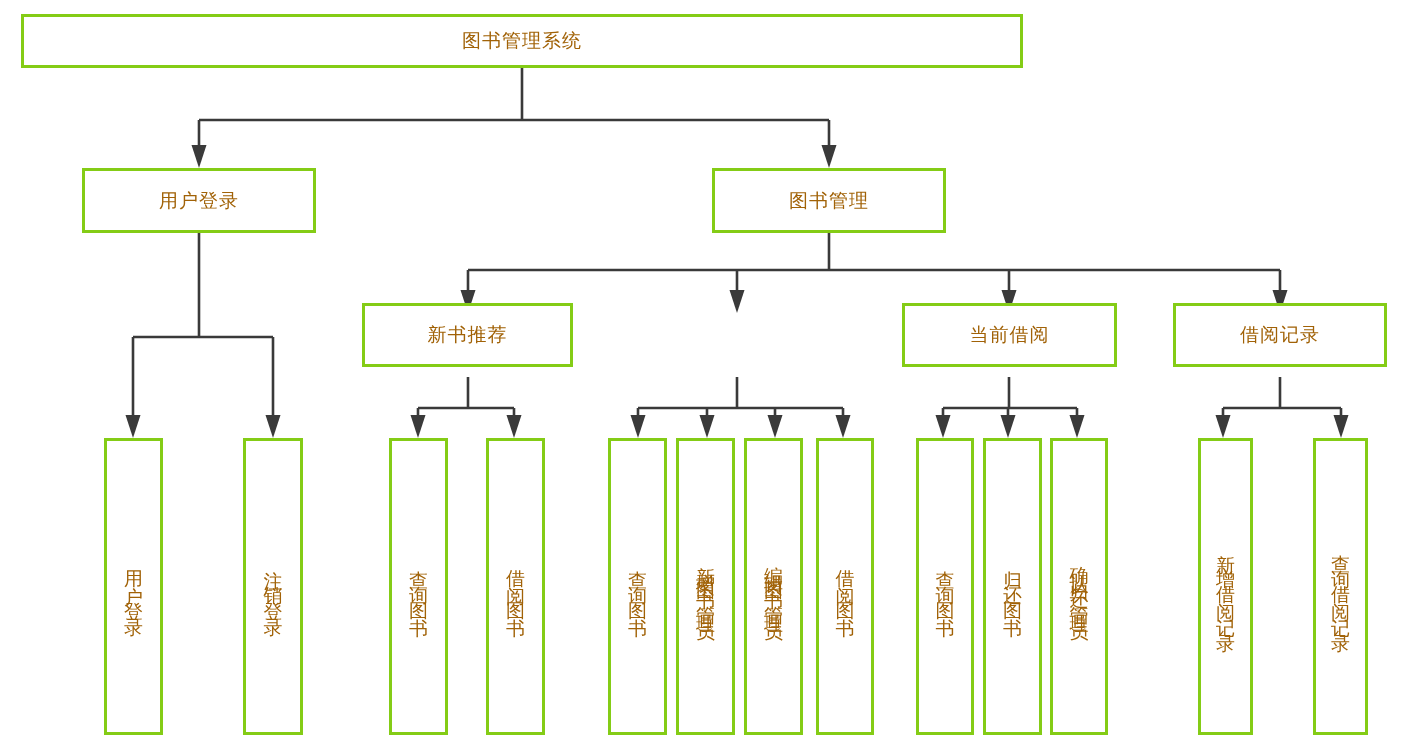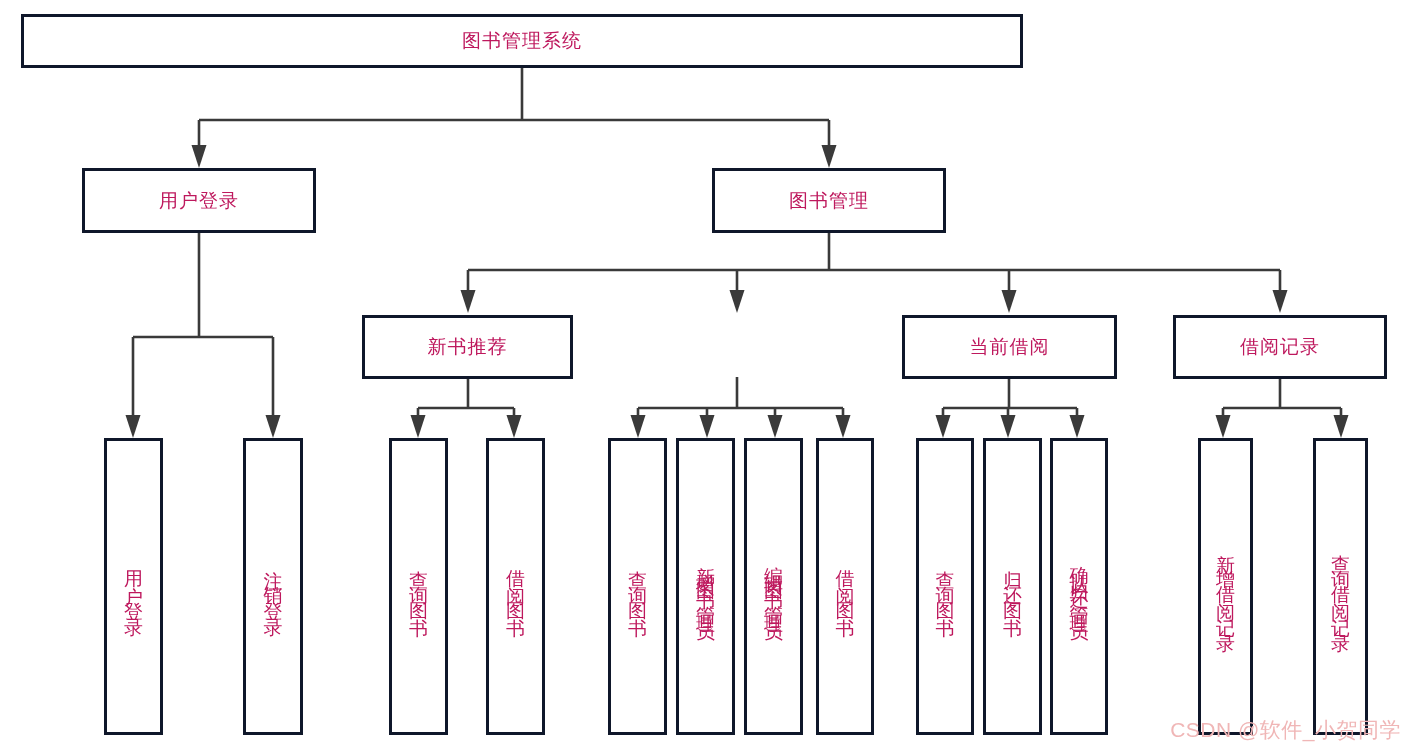--- a/index.html
+++ b/index.html
@@ -27,34 +27,34 @@
     stroke-width: 2.6;
   }
   #connector-layer polygon {
     fill: #3a3a3a;
     stroke: none;
   }
   .node {
     position: absolute;
     box-sizing: border-box;
     background: #ffffff;
-    border: 3px solid #0f172a;
-    color: #be185d;
+    border: 3px solid #84cc16;
+    color: #a16207;
     display: flex;
     align-items: center;
     justify-content: center;
     font-size: 19px;
     letter-spacing: 1px;
     white-space: nowrap;
     font-family: Liberation Serif, serif;
   }
   .root  { left: 21px;  top: 14px;  width: 1002px; height: 54px; }
   .lvl2a { left: 82px;  top: 168px; width: 234px;  height: 65px; }
   .lvl2b { left: 712px; top: 168px; width: 234px;  height: 65px; }
-  .lvl3  { top: 315px; height: 64px; }
+  .lvl3  { top: 303px; height: 64px; }
   .l3a { left: 362px;  width: 211px; }
   .l3b { left: 631px;  width: 211px; }
   .l3c { left: 902px;  width: 215px; }
   .l3d { left: 1173px; width: 214px; }
   .leaf {
     top: 438px;
     height: 297px;
     writing-mode: vertical-rl;
     text-orientation: mixed;
     letter-spacing: 16px;
@@ -159,15 +159,14 @@
   <div class="node leaf long lf7">编辑图书（管理员）</div>
   <div class="node leaf lf8">借阅图书</div>
 
   <div class="node leaf lf9">查询图书</div>
   <div class="node leaf lf10">归还图书</div>
   <div class="node leaf long lf11">确认归还（管理员）</div>
 
   <div class="node leaf lf12">新增借阅记录</div>
   <div class="node leaf lf13">查询借阅记录</div>
 
-  <div class="watermark">CSDN @软件_小贺同学</div>
 
 </div>
 
 </body></html>

